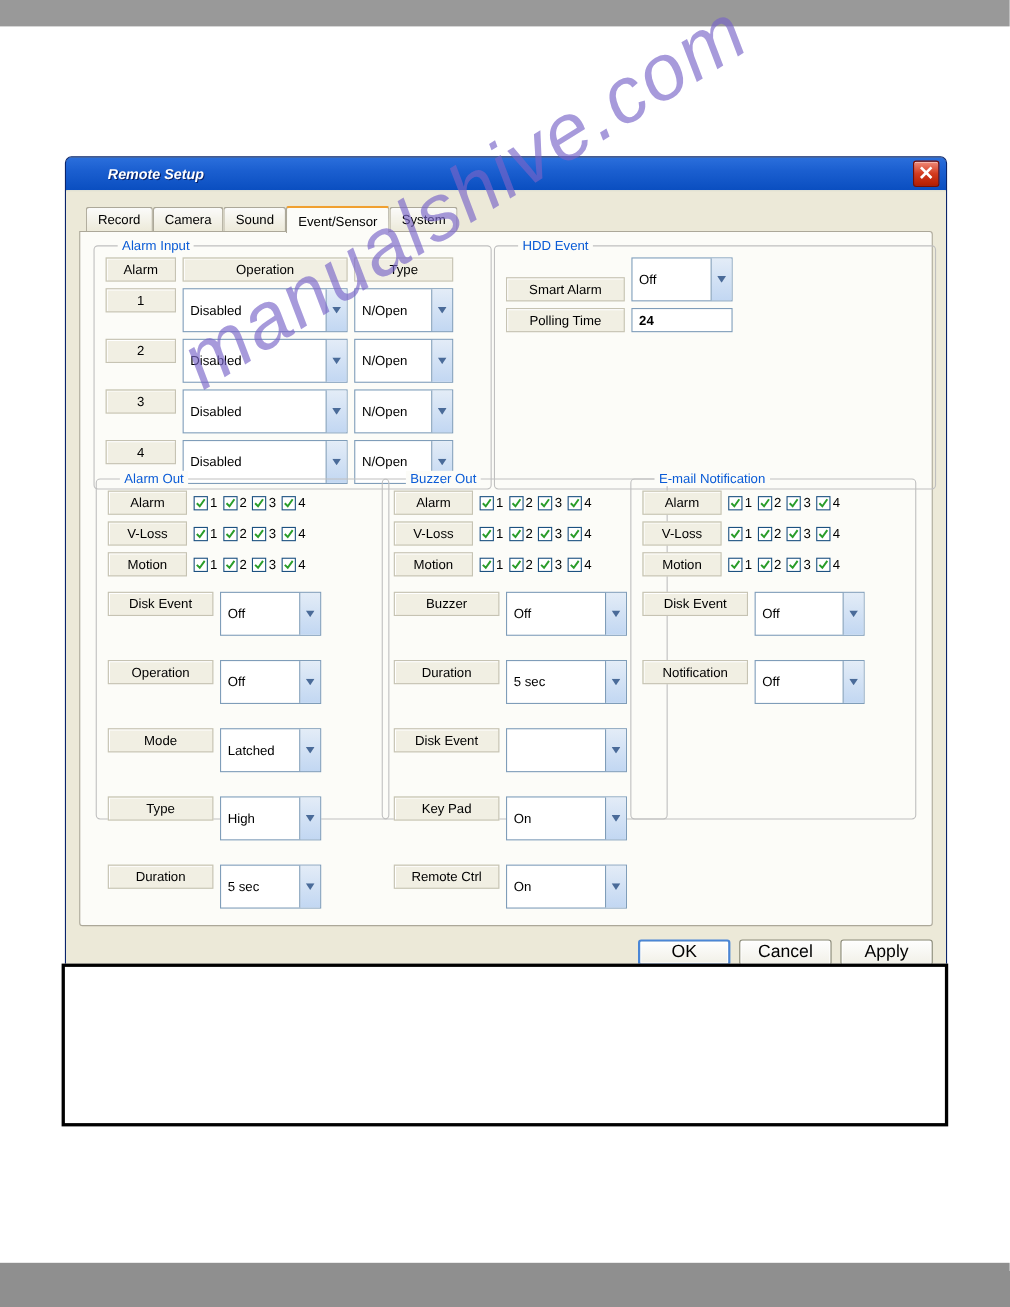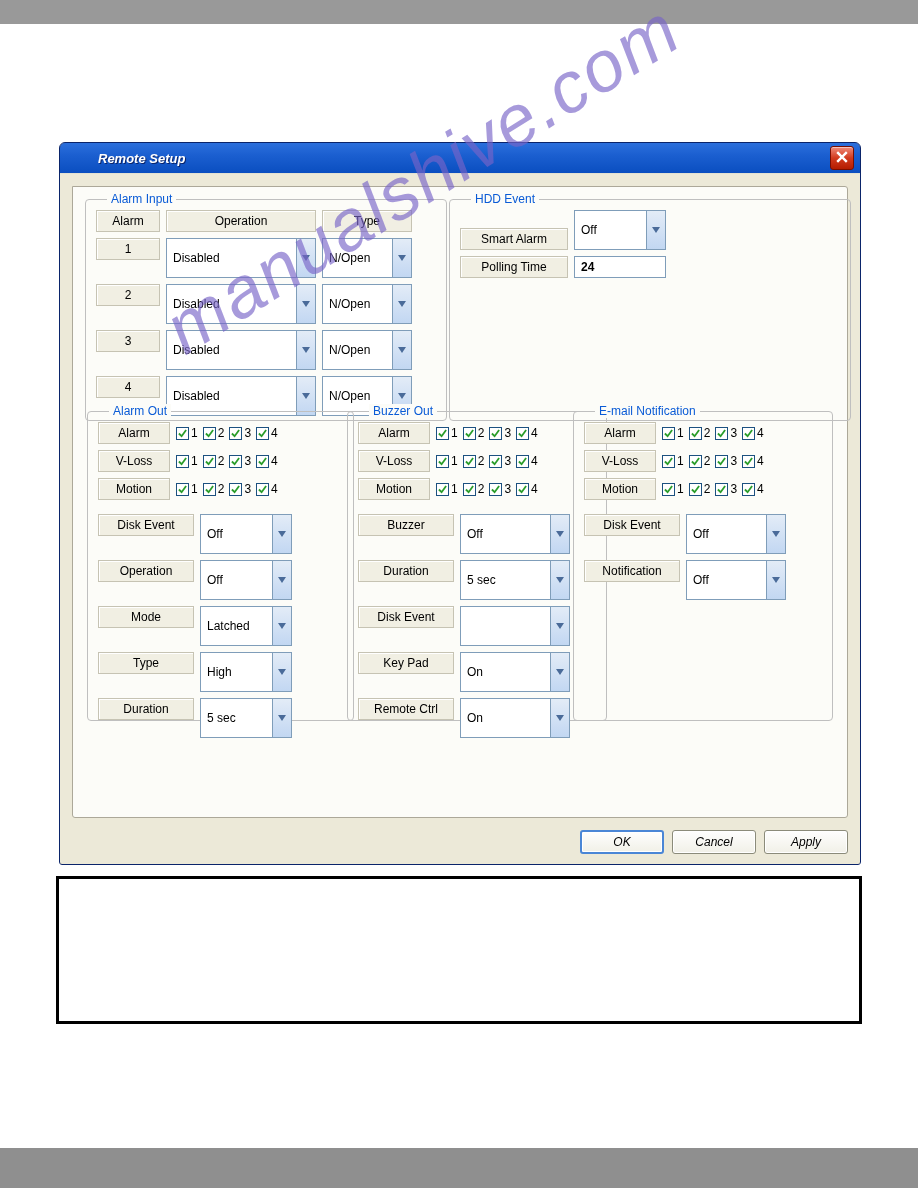--- a/index.html
+++ b/index.html
@@ -40,30 +40,30 @@
   .textinput{background:#fff;border:1px solid #7f9db9;height:22px;box-sizing:border-box;padding:0 6px;font-size:12px;display:inline-flex;align-items:center;width:92px;font-weight:bold;}
   
   .chkrow{display:flex;align-items:center;gap:6px;margin-bottom:6px;}
   .chkrow .rowcell{width:72px;justify-content:center;}
   .chkgroup{display:flex;align-items:center;gap:1px;}
   .chkitem{display:flex;align-items:center;gap:2px;}
   .chkbox{width:13px;height:13px;border:1px solid #1c5180;background:#fff;display:flex;align-items:center;justify-content:center;cursor:pointer;box-sizing:border-box;}
   .chkbox svg{width:9px;height:9px;}
   .chknum{font-size:12px;margin-right:4px;}
   
-  .setrow{display:flex;gap:6px;margin-bottom:6px;}
+  .setrow{display:flex;gap:6px;margin-bottom:22px;}
   .setrow .rowcell{width:96px;justify-content:center;}
   .setrow .select{width:92px;}
   
   .hddrow{display:flex;gap:6px;margin-bottom:6px;align-items:flex-end;}
   .hddrow .rowcell{width:108px;justify-content:center;}
   .hddrow .select,.hddrow .textinput{width:92px;}
   
   .dlg-buttons{display:flex;justify-content:flex-end;gap:8px;padding-top:12px;}
-  .dlg-buttons button{min-width:84px;height:24px;background:linear-gradient(to bottom,#fefefe,#f1f0e7);border:1px solid #8b8b7a;border-radius:3px;font-size:12px;cursor:pointer;box-shadow:inset 0 0 0 1px #fff;font-style:italic;}
+  .dlg-buttons button{min-width:84px;height:24px;background:linear-gradient(to bottom,#fefefe,#f1f0e7);border:1px solid #8b8b7a;border-radius:3px;font-size:16px;cursor:pointer;box-shadow:inset 0 0 0 1px #fff;}
   .dlg-buttons button.default{border:2px solid #4a86d6;}
   
   .blackbox{position:absolute;left:56px;top:876px;width:806px;height:148px;border:3px solid #000;background:#fff;box-sizing:border-box;}
   
   .watermark{position:absolute;left:150px;top:300px;font-size:72px;font-style:italic;font-weight:400;color:rgba(120,100,200,0.65);transform:rotate(-32deg);transform-origin:left top;pointer-events:none;letter-spacing:2px;z-index:5;white-space:nowrap;}
 </style>
 </head>
 <body>
 
 <div class="page">
@@ -78,20 +78,27 @@
       <div class="close-btn">
         <span>
           <svg viewBox="0 0 10 10">
               <path d="M1 1 L9 9 M9 1 L1 9" stroke="#fff" stroke-width="2" fill="none"></path>
             </svg>
         </span>
       </div>
     </div>
     <div class="client">
 
+      <div class="tabs">
+        <div class="tab">Record</div>
+        <div class="tab">Camera</div>
+        <div class="tab">Sound</div>
+        <div class="tab selected">Event/Sensor</div>
+        <div class="tab">System</div>
+      </div>
 
       <div class="tab-body">
 
         <div class="groupbox" id="gb-alarm-input">
           <span class="legend">Alarm Input</span>
           <div class="row ai-head">
             <span class="hdrcell">Alarm</span>
             <span class="hdrcell">Operation</span>
             <span class="hdrcell">Type</span>
           </div>

